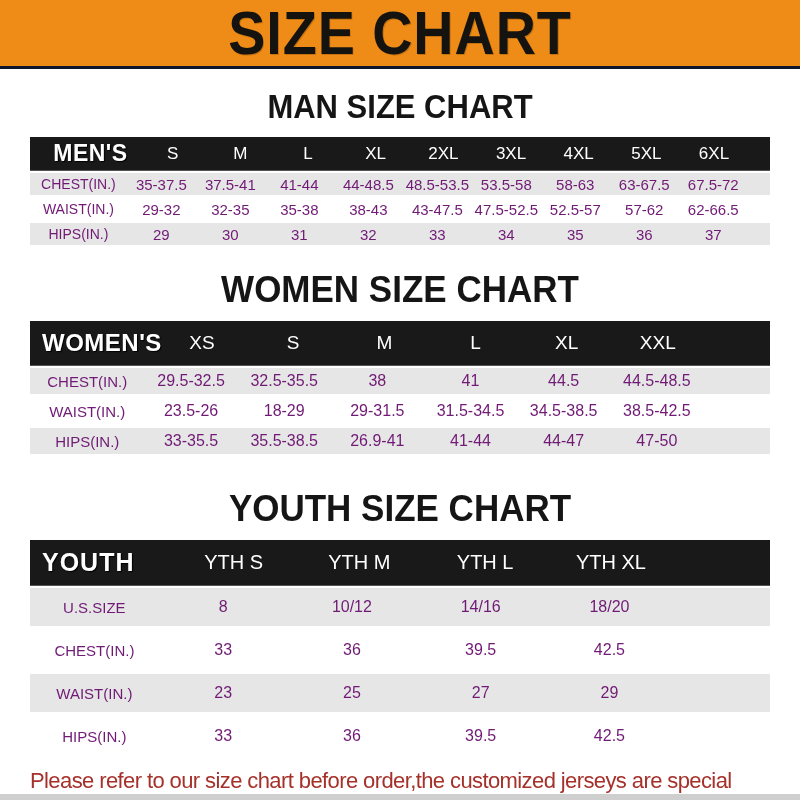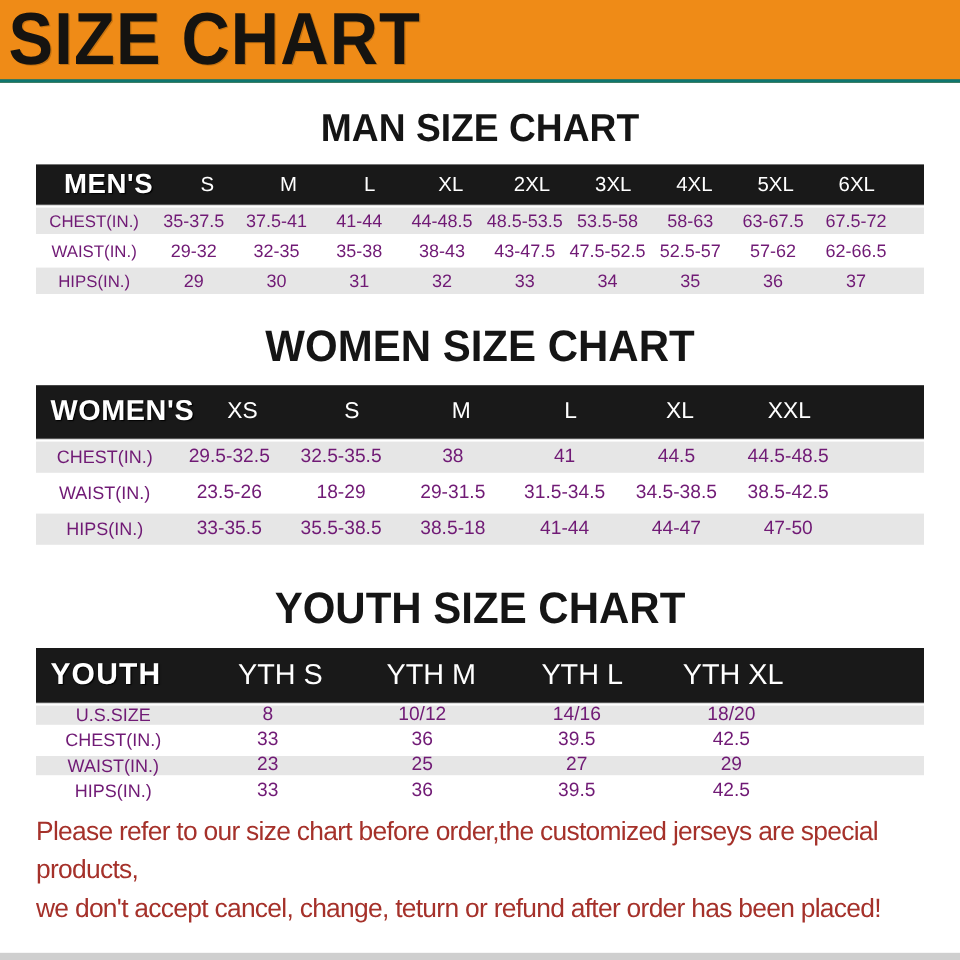--- a/index.html
+++ b/index.html
@@ -13,24 +13,24 @@
     width: 800px;
     height: 800px;
     margin: 0 auto;
     background: #ffffff;
     overflow: hidden;
   }
   
   .banner {
     height: 66px;
     background: var(--banner_bg, #ef8b17);
-    border-bottom: 3px solid #0f766e;
+    border-bottom: 3px solid #0f172a;
     display: flex;
     align-items: center;
-    justify-content: flex-start;
+    justify-content: center;
   }
   .banner-title {
     font-size: 58px;
     font-weight: 800;
     color: #151310;
     letter-spacing: 1px;
     transform: scale(0.96, 1.06);
     line-height: 1;
     text-shadow: 1px 1px 0 rgba(120,70,0,0.35);
   }
@@ -77,24 +77,24 @@
   .men .body .cell.label { width: 13.5%; font-size: 14px; }
   
   .women .thead { height: 44px; justify-content: flex-end; }
   .women .thead .cell { font-size: 19px; }
   .women .thead .cell.label { font-size: 24px; width: 17%; letter-spacing: 0.5px; }
   .women .trow { padding-right: 9%; }
   .women .body { height: 26px; margin-bottom: 4px; font-size: 16px; }
   .women .body .cell.label { width: 17%; font-size: 15px; }
   
   .youth .thead { height: 45px; }
-  .youth .thead .cell { font-size: 24px; }
+  .youth .thead .cell { font-size: 20px; }
   .youth .thead .cell.label { font-size: 25px; width: 20%; letter-spacing: 1px; }
   .youth .trow { padding-right: 13%; }
-  .youth .body { height: 16px; margin-bottom: 5px; font-size: 16px; }
+  .youth .body { height: 38px; margin-bottom: 5px; font-size: 16px; }
   .youth .body .cell.label { width: 20%; font-size: 15px; }
   
   .footer {
     margin: 10px 28px 0 30px;
     color: var(--footer_red, #a5312a);
     font-size: 22px;
     letter-spacing: -0.6px;
     line-height: 1.45;
   }
   .bottom-strip {
@@ -191,21 +191,21 @@
         <div class="cell">18-29</div>
         <div class="cell">29-31.5</div>
         <div class="cell">31.5-34.5</div>
         <div class="cell">34.5-38.5</div>
         <div class="cell">38.5-42.5</div>
       </div>
       <div class="trow body shade">
         <div class="cell label">HIPS(IN.)</div>
         <div class="cell">33-35.5</div>
         <div class="cell">35.5-38.5</div>
-        <div class="cell">38.5-18</div>
+        <div class="cell">26.9-41</div>
         <div class="cell">41-44</div>
         <div class="cell">44-47</div>
         <div class="cell">47-50</div>
       </div>
     </div>
 
   <div class="sec-title youth">YOUTH SIZE CHART</div>
   <div class="sizetable youth">
       <div class="trow thead">
         <div class="cell label">YOUTH</div>

